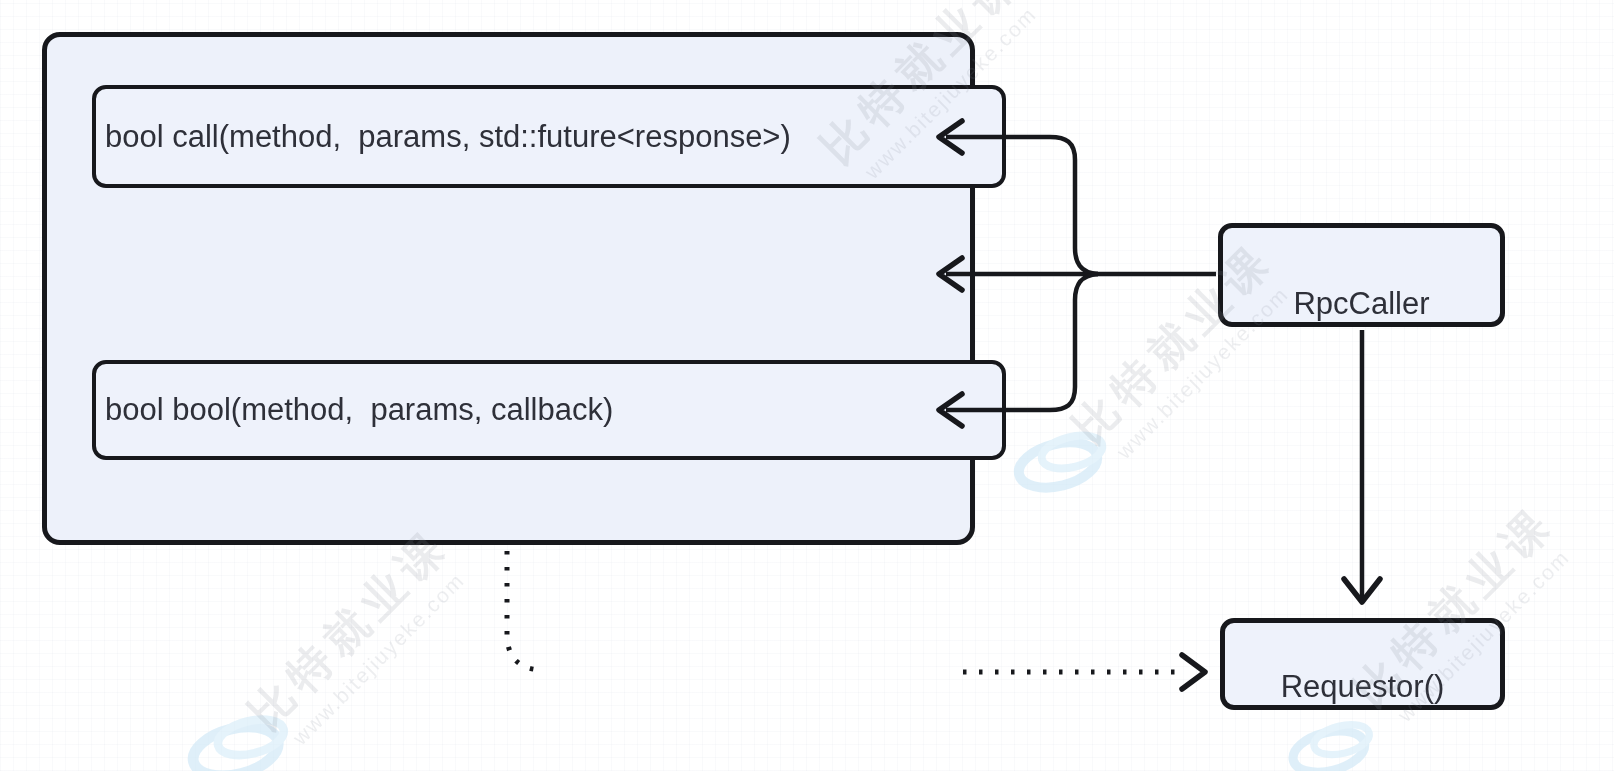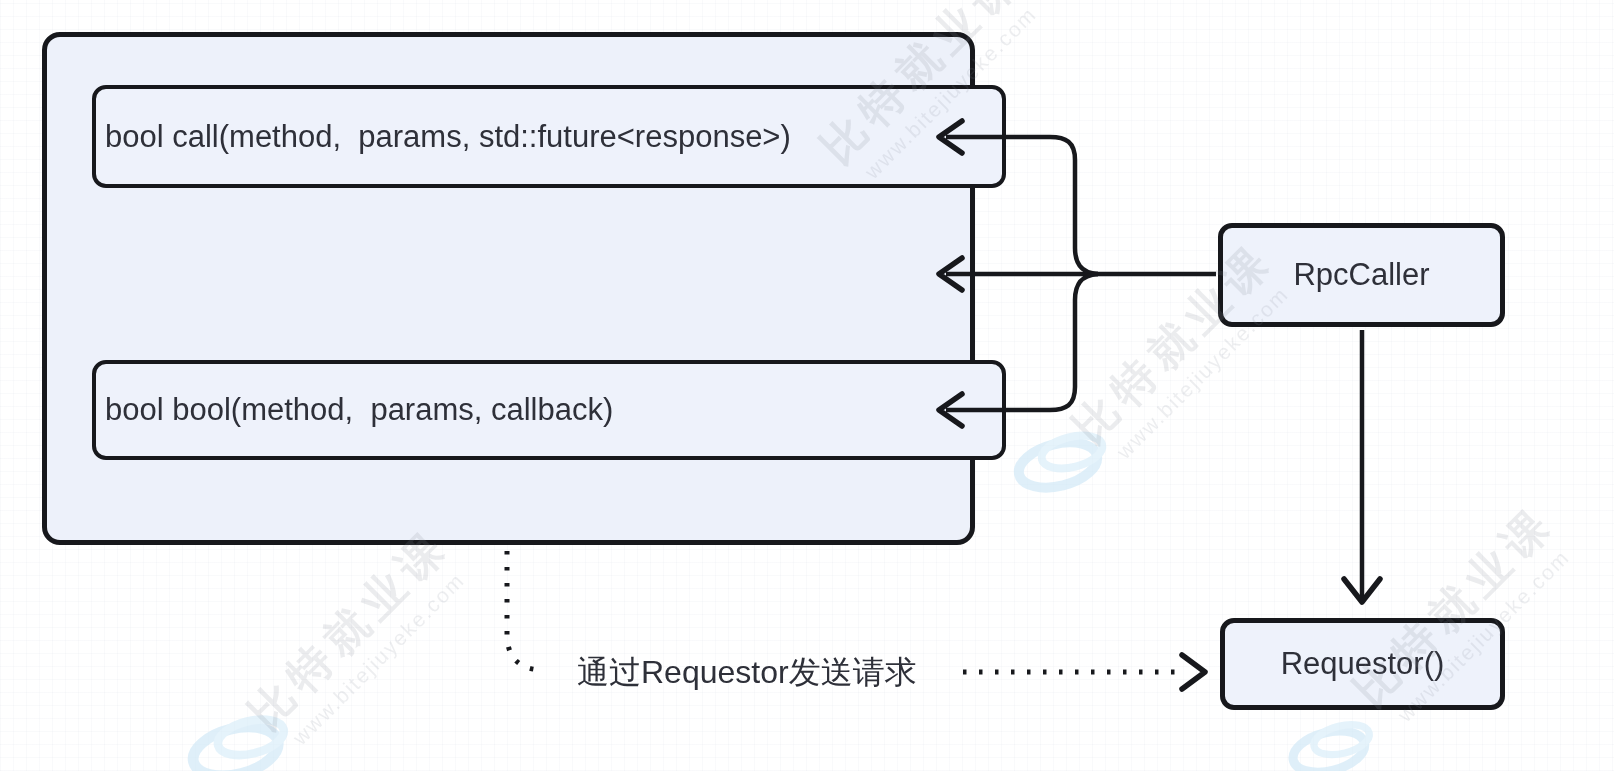--- a/index.html
+++ b/index.html
@@ -41,21 +41,21 @@
     white-space: pre;
     letter-spacing: 0px;
   }
 
   
   .node {
     position: absolute;
     background: #eef2fb;
     border: 5px solid #17181c;
     border-radius: 14px;
-    display: flex; align-items: center; justify-content: center;
+    display: flex; align-items: flex-end; justify-content: center;
     font-size: 31px;
     color: #2e3039;
   }
   .node.rpc { left: 1218px; top: 223px; width: 287px; height: 104px; }
   .node.req { left: 1220px; top: 618px; width: 285px; height: 92px; }
 
   
   svg.connectors {
     position: absolute; left: 0; top: 0; width: 1614px; height: 771px;
     pointer-events: none;
@@ -157,15 +157,14 @@
 
     <path class="edge" d="M 1362 330 L 1362 598"></path>
     <path class="edge-head" d="M 1344 579 L 1362 602 L 1380 579"></path>
 
     <path class="edge-dotted" d="M 507 551 L 507 634 Q 507 669 542 670"></path>
 
     <path class="edge-dotted" d="M 963 672 L 1186 672"></path>
     <path class="edge-head" d="M 1182 655 L 1205 672 L 1182 689"></path>
   </svg>
 
-  <div class="edge-label">通过Requestor发送请求</div>
 
 </div>
 
 </body></html>

